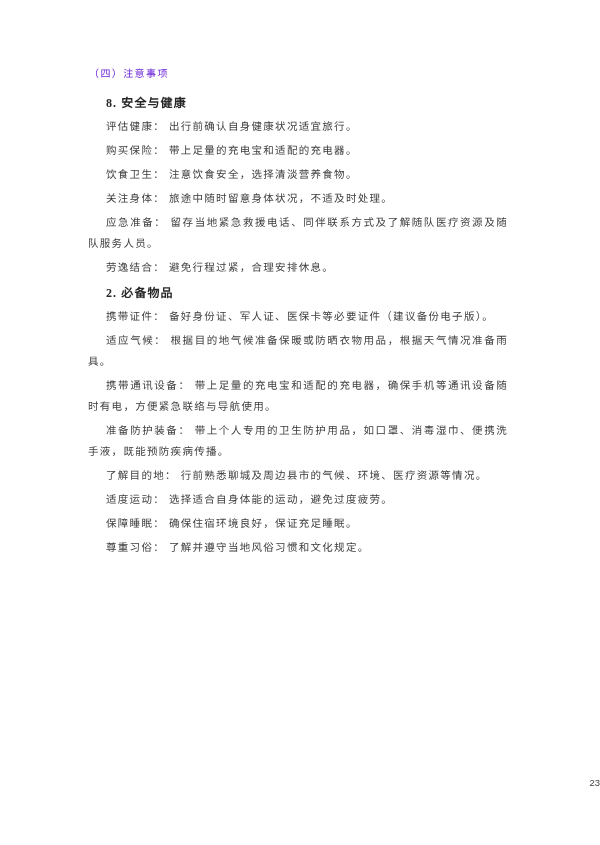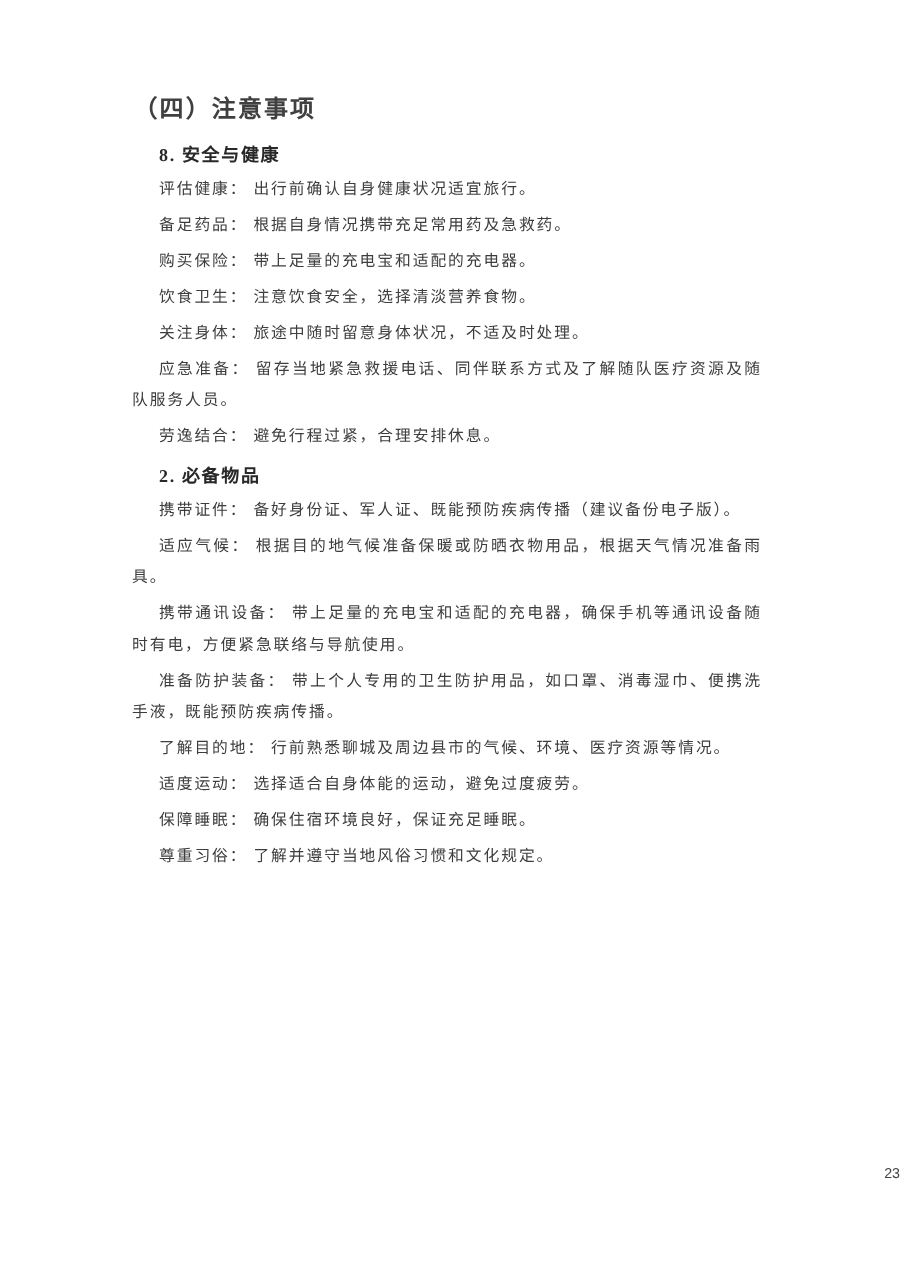--- a/index.html
+++ b/index.html
@@ -15,24 +15,24 @@
     font-family: "Liberation Serif", "DejaVu Serif", serif;
     overflow: hidden;
   }
   .content {
     position: absolute;
     top: 64px;
     left: 88px;
     width: 420px;
   }
   .doc-heading {
-    font-size: 16px;
-    font-weight: bold;
+    font-size: 10px;
+    font-weight: normal;
     letter-spacing: 1.4px;
-    color: #404040;
+    color: #6d28d9;
     margin: 0 0 11px 1px;
     line-height: 19px;
   }
   .sub-heading {
     font-size: 12px;
     font-weight: bold;
     letter-spacing: 1.1px;
     color: #282828;
     margin: 6px 0 4px 18px;
     line-height: 18px;
@@ -64,31 +64,30 @@
 <body>
 
 <div class="page">
   <div class="content">
 
     <div class="doc-heading">（四）注意事项</div>
 
     <div class="section">
       <div class="sub-heading">8. 安全与健康</div>
       <p class="item">评估健康： 出行前确认自身健康状况适宜旅行。</p>
-      <p class="item">备足药品： 根据自身情况携带充足常用药及急救药。</p>
       <p class="item">购买保险： 带上足量的充电宝和适配的充电器。</p>
       <p class="item">饮食卫生： 注意饮食安全，选择清淡营养食物。</p>
       <p class="item">关注身体： 旅途中随时留意身体状况，不适及时处理。</p>
       <p class="item">应急准备： 留存当地紧急救援电话、同伴联系方式及了解随队医疗资源及随队服务人员。</p>
       <p class="item">劳逸结合： 避免行程过紧，合理安排休息。</p>
     </div>
 
     <div class="section">
       <div class="sub-heading">2. 必备物品</div>
-      <p class="item">携带证件： 备好身份证、军人证、既能预防疾病传播（建议备份电子版）。</p>
+      <p class="item">携带证件： 备好身份证、军人证、医保卡等必要证件（建议备份电子版）。</p>
       <p class="item">适应气候： 根据目的地气候准备保暖或防晒衣物用品，根据天气情况准备雨具。</p>
       <p class="item">携带通讯设备： 带上足量的充电宝和适配的充电器，确保手机等通讯设备随时有电，方便紧急联络与导航使用。</p>
       <p class="item">准备防护装备： 带上个人专用的卫生防护用品，如口罩、消毒湿巾、便携洗手液，既能预防疾病传播。</p>
     </div>
 
     <div class="section">
       <p class="item">了解目的地： 行前熟悉聊城及周边县市的气候、环境、医疗资源等情况。</p>
       <p class="item">适度运动： 选择适合自身体能的运动，避免过度疲劳。</p>
       <p class="item">保障睡眠： 确保住宿环境良好，保证充足睡眠。</p>
       <p class="item">尊重习俗： 了解并遵守当地风俗习惯和文化规定。</p>

